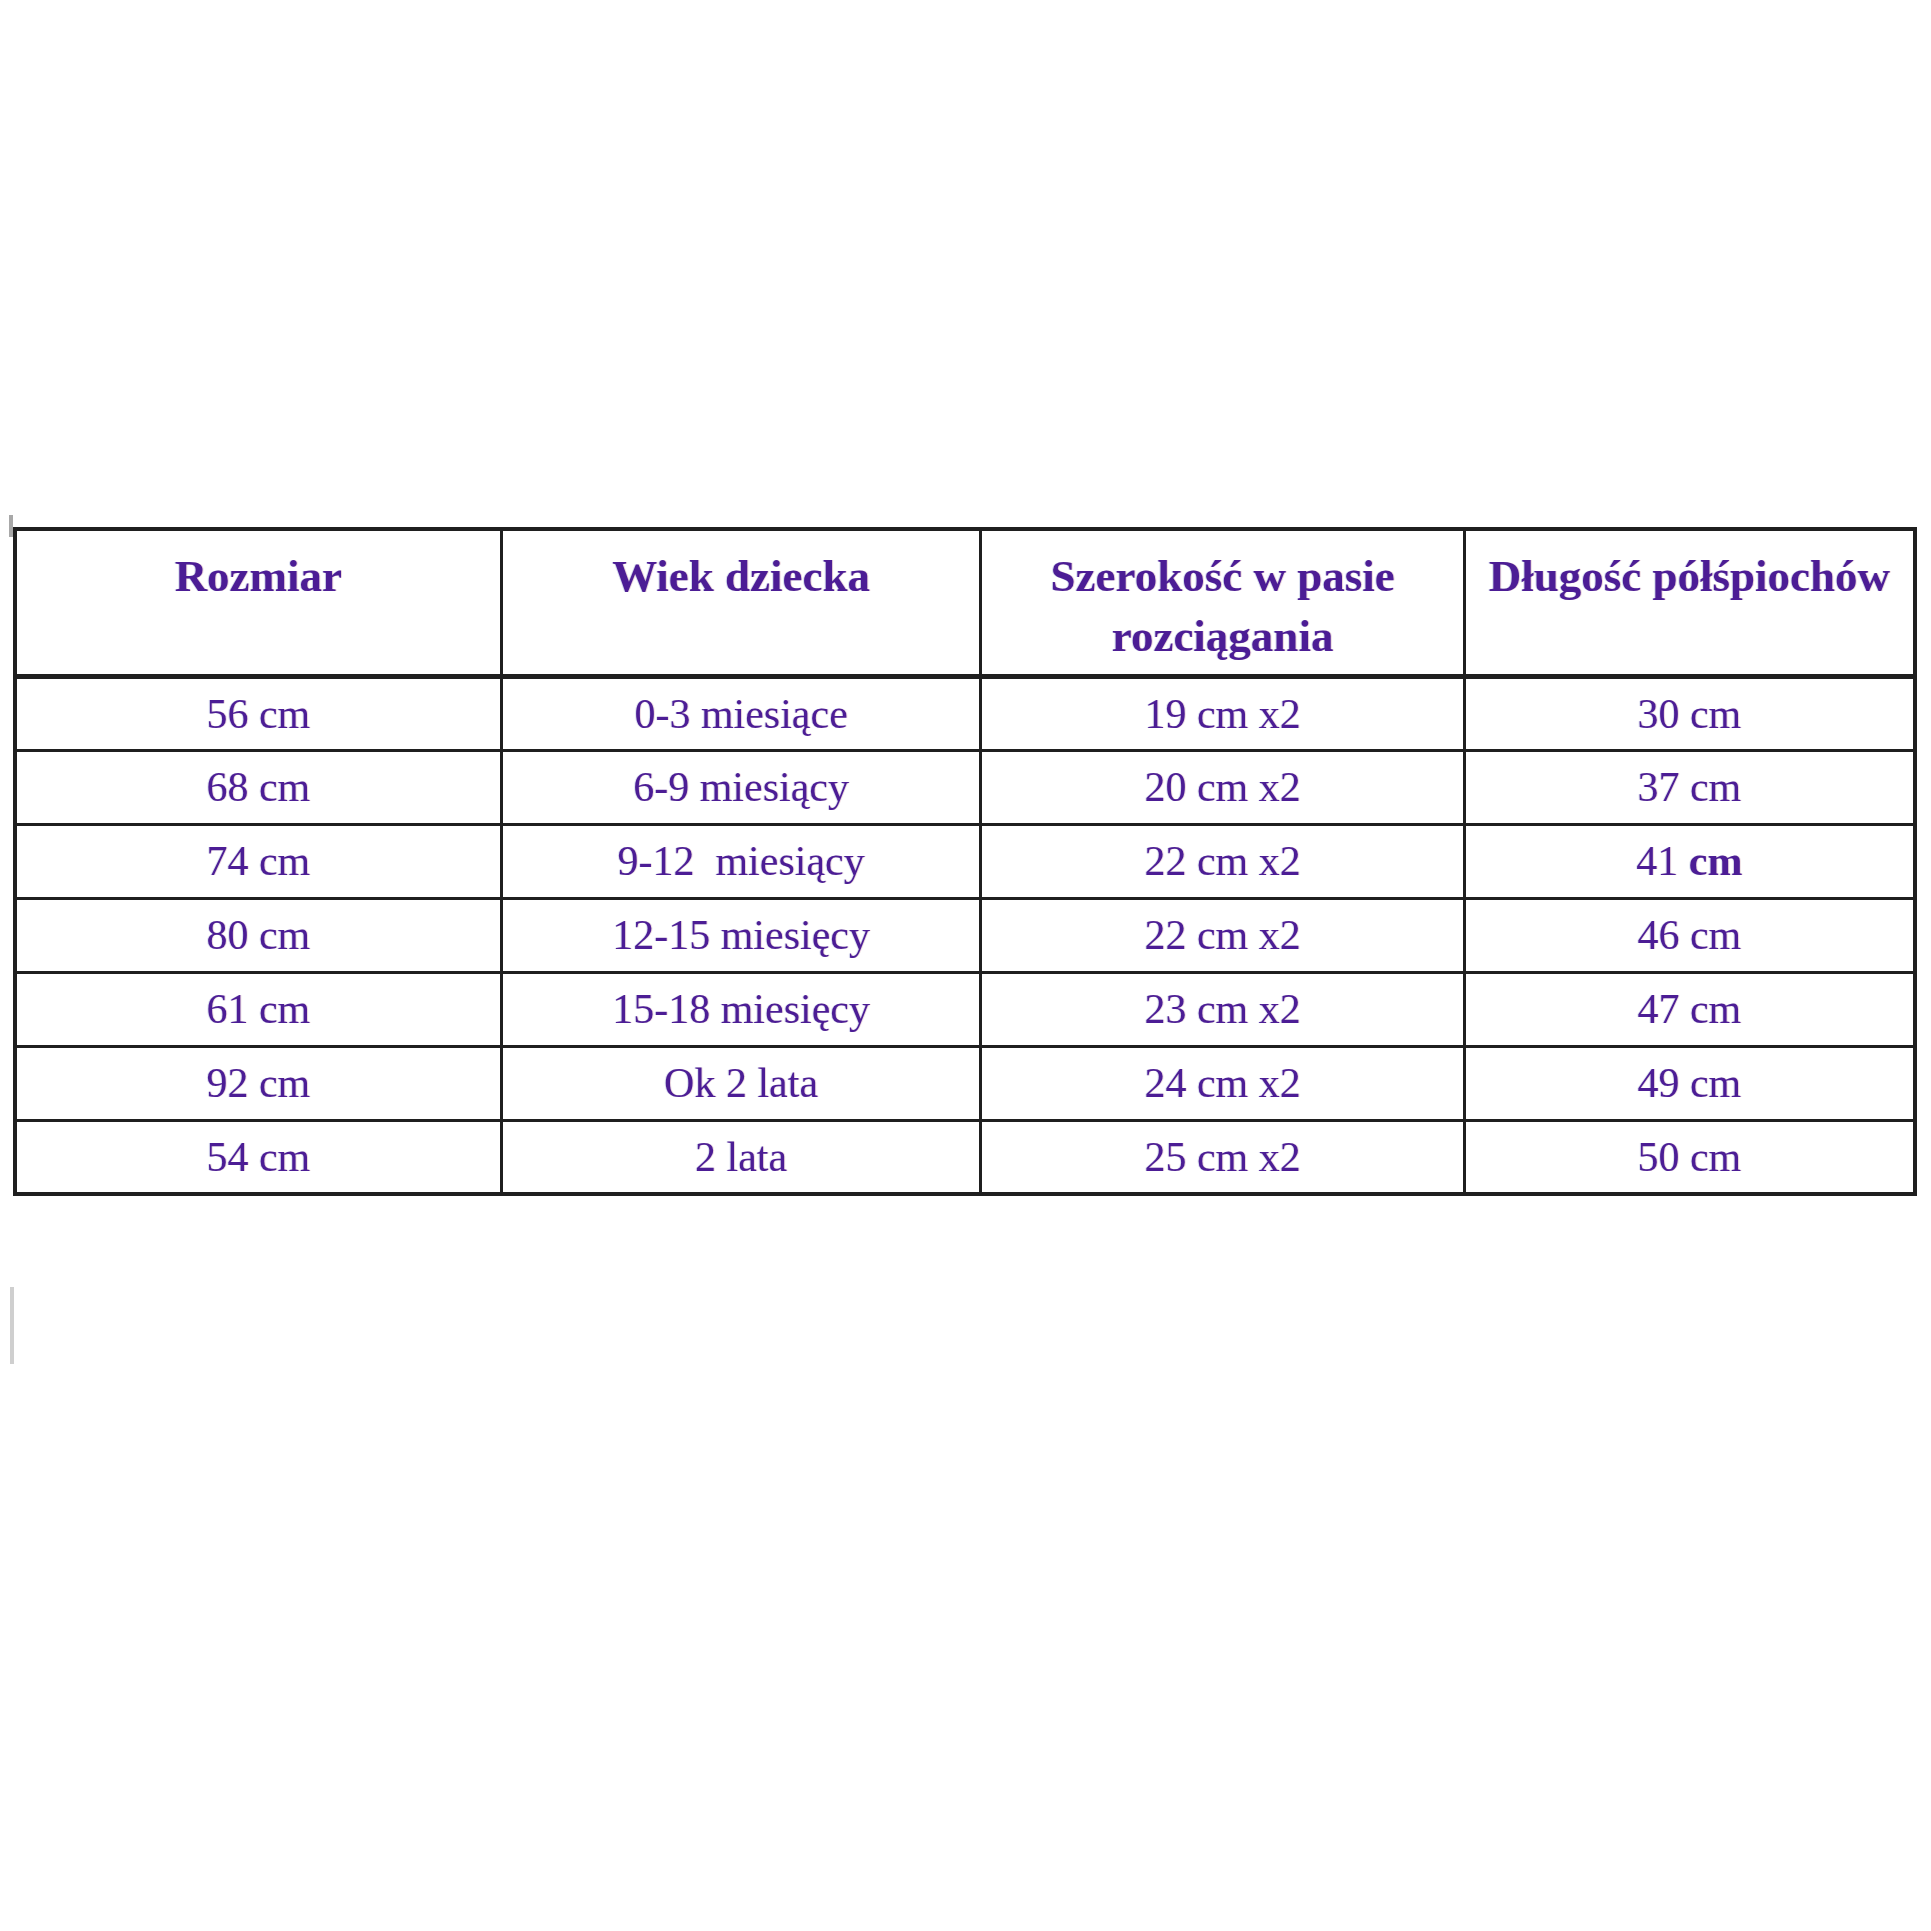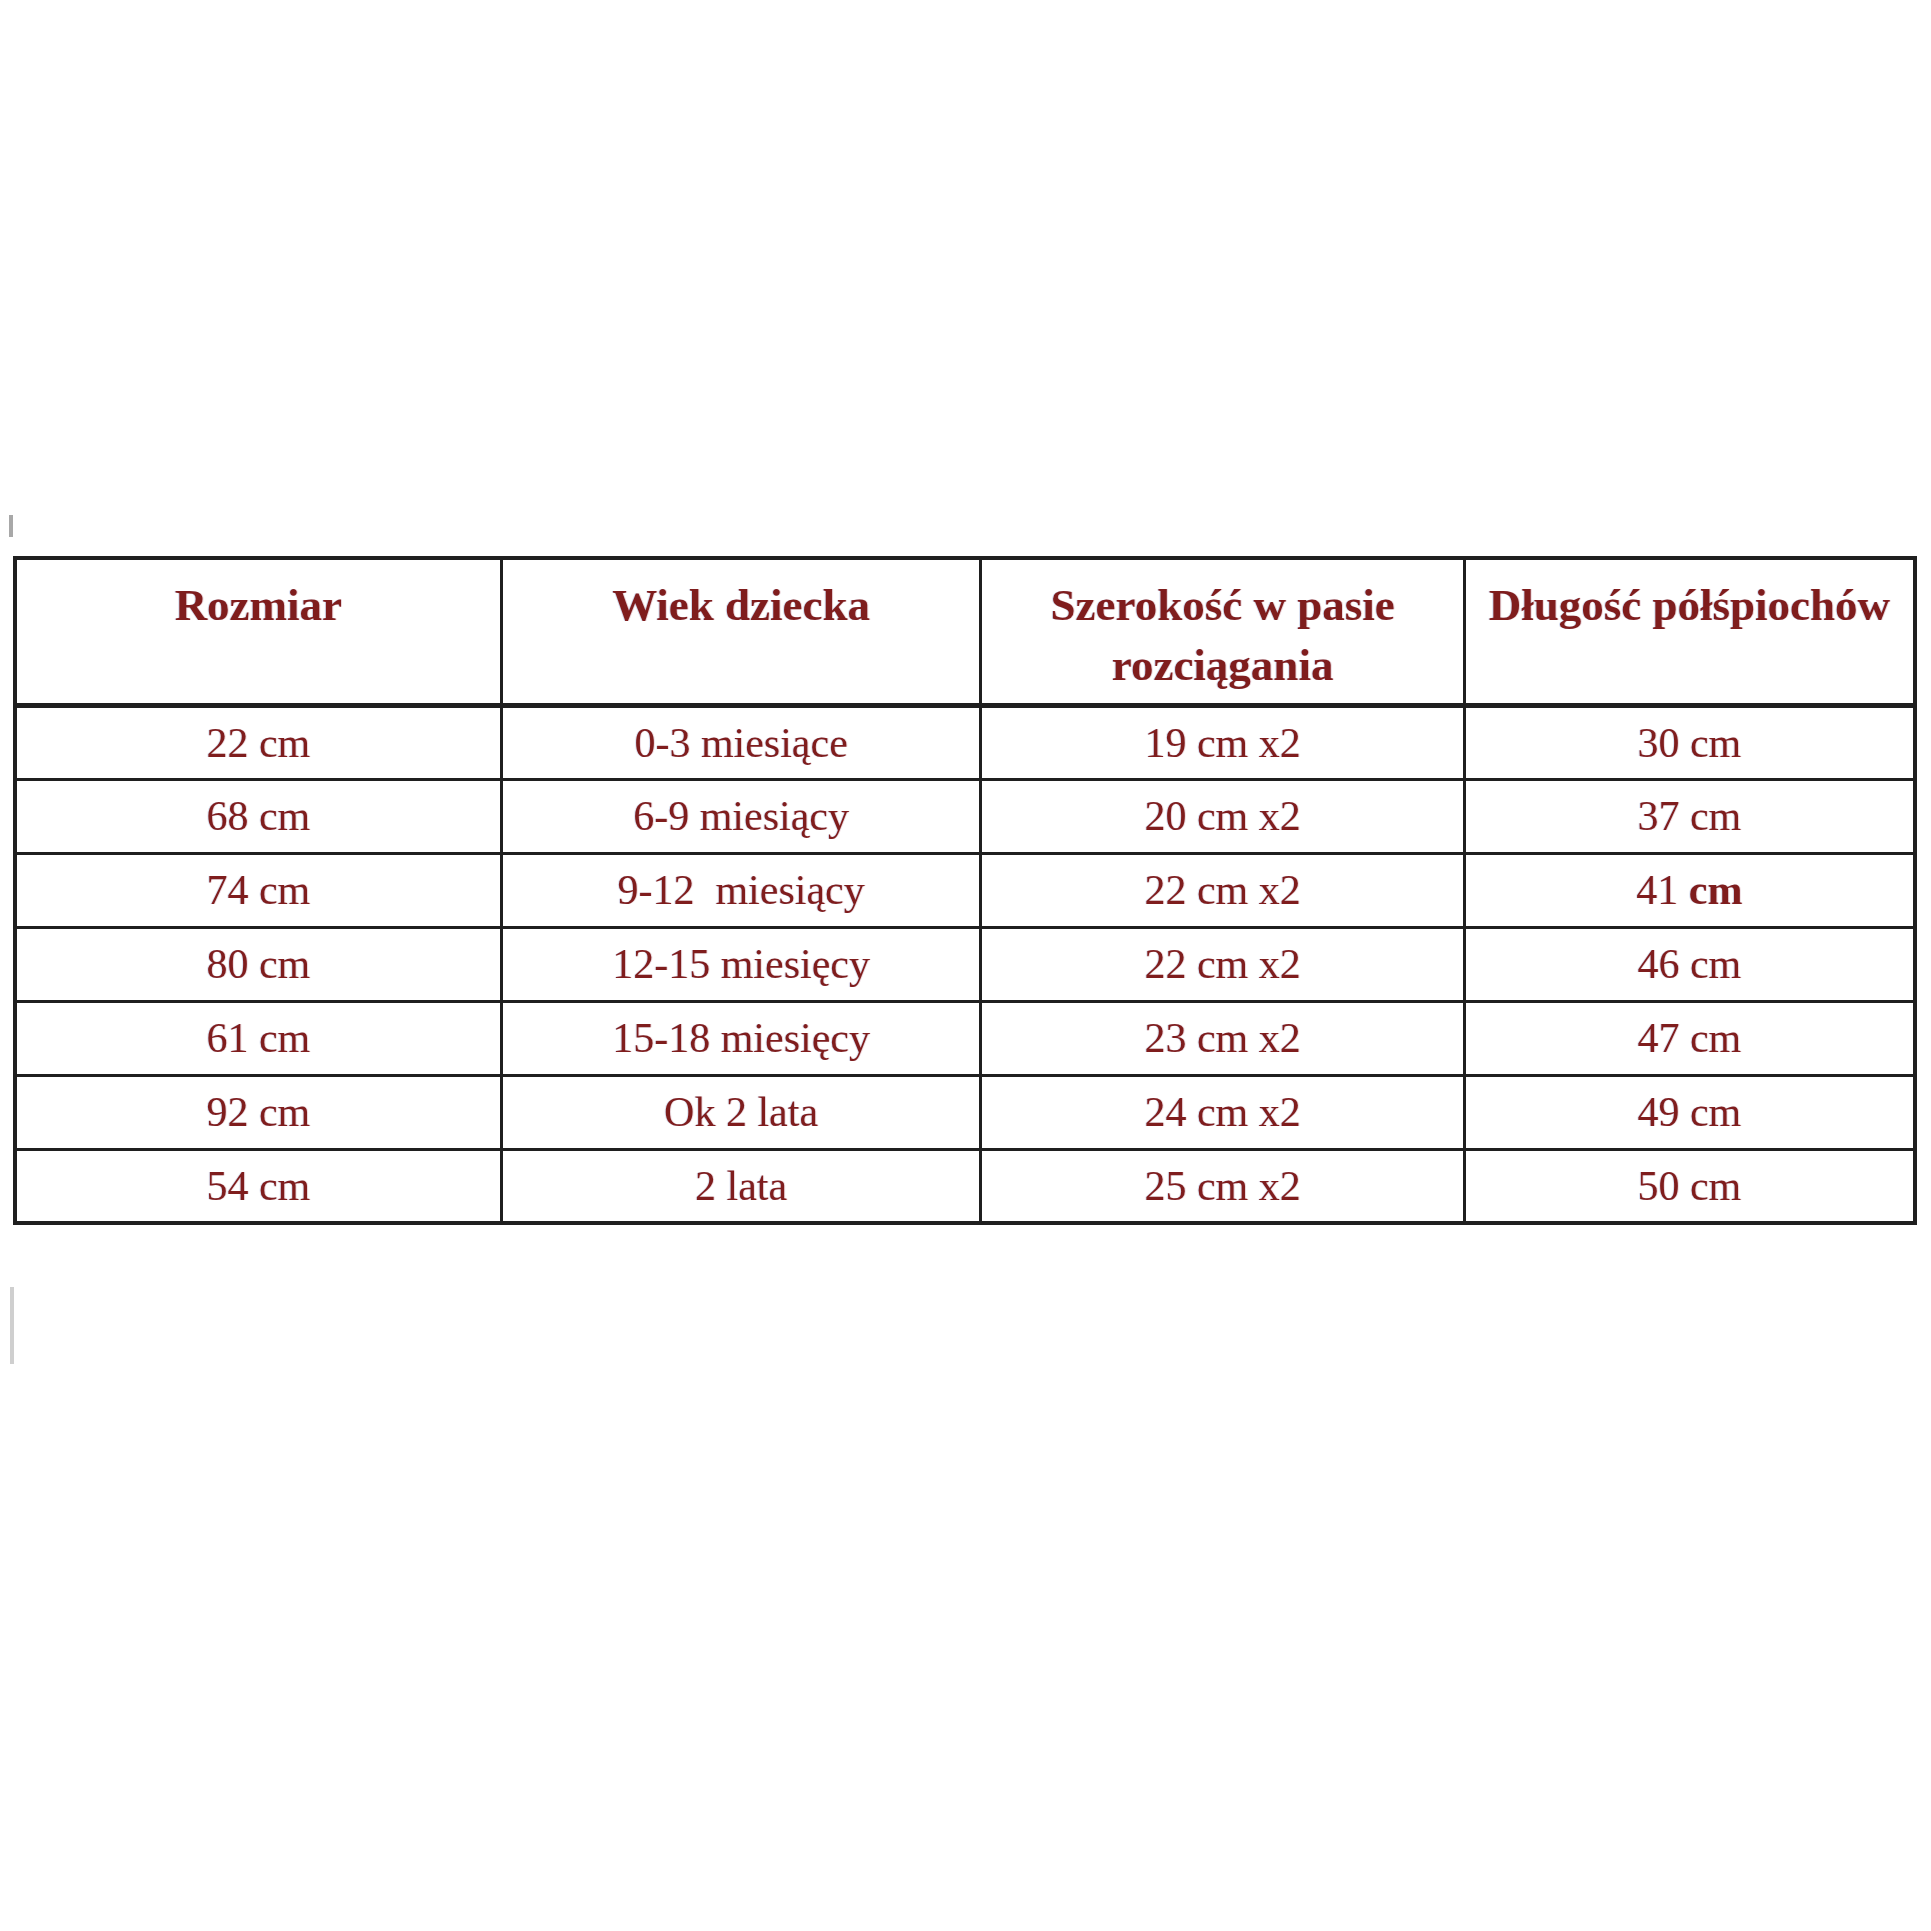--- a/index.html
+++ b/index.html
@@ -13,25 +13,25 @@
   .page {
     position: relative;
     width: 1931px;
     height: 1931px;
     background: #ffffff;
     overflow: hidden;
   }
   table.size-chart {
     position: absolute;
     left: 12.6px;
-    top: 556px;
+    top: 527px;
     width: 1899px;
     border-collapse: collapse;
     table-layout: fixed;
-    color: #7f1d1d;
+    color: #4c1d95;
   }
   table.size-chart, table.size-chart th, table.size-chart td {
     border: 3.9px solid #1f1f1f;
   }
   table.size-chart { border-width: 4.8px; }
   table.size-chart th {
     border-bottom-width: 5.8px;
     font-size: 45px;
     font-weight: bold;
     line-height: 60px;
@@ -80,21 +80,21 @@
     <thead>
       <tr>
         <th>Rozmiar</th>
         <th>Wiek dziecka</th>
         <th>Szerokość w pasie rozciągania</th>
         <th>Długość półśpiochów</th>
       </tr>
     </thead>
     <tbody>
       <tr>
-        <td>22 cm</td>
+        <td>56 cm</td>
         <td>0-3 miesiące</td>
         <td>19 cm x2</td>
         <td>30 cm</td>
       </tr>
       <tr>
         <td>68 cm</td>
         <td>6-9 miesiący</td>
         <td>20 cm x2</td>
         <td>37 cm</td>
       </tr>

